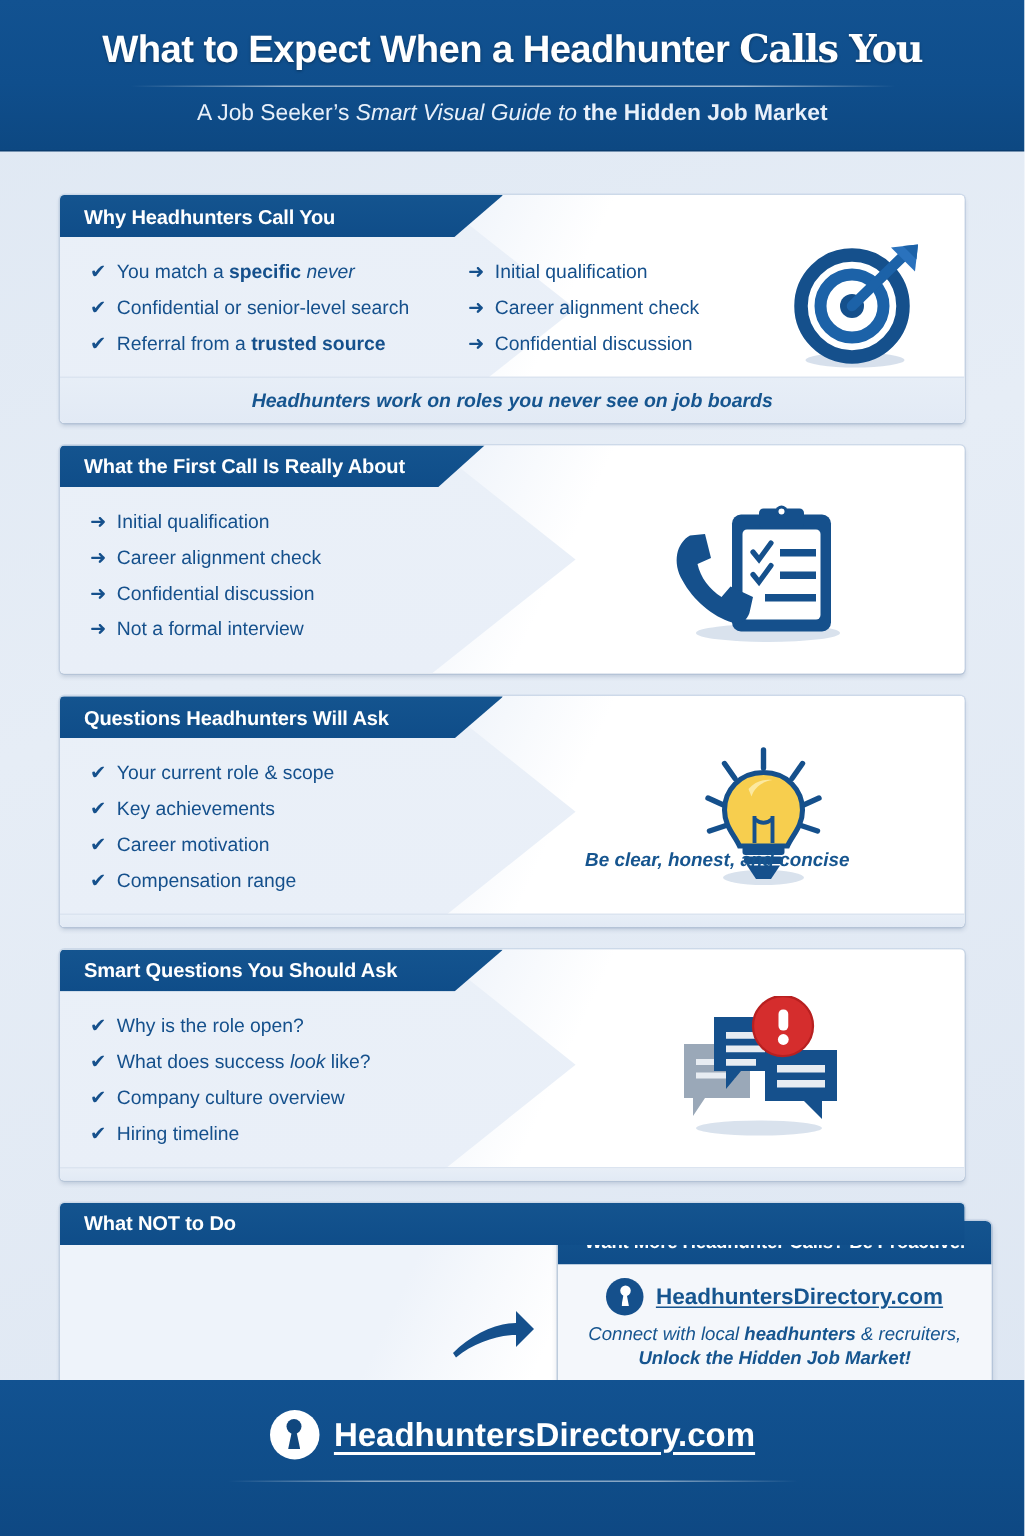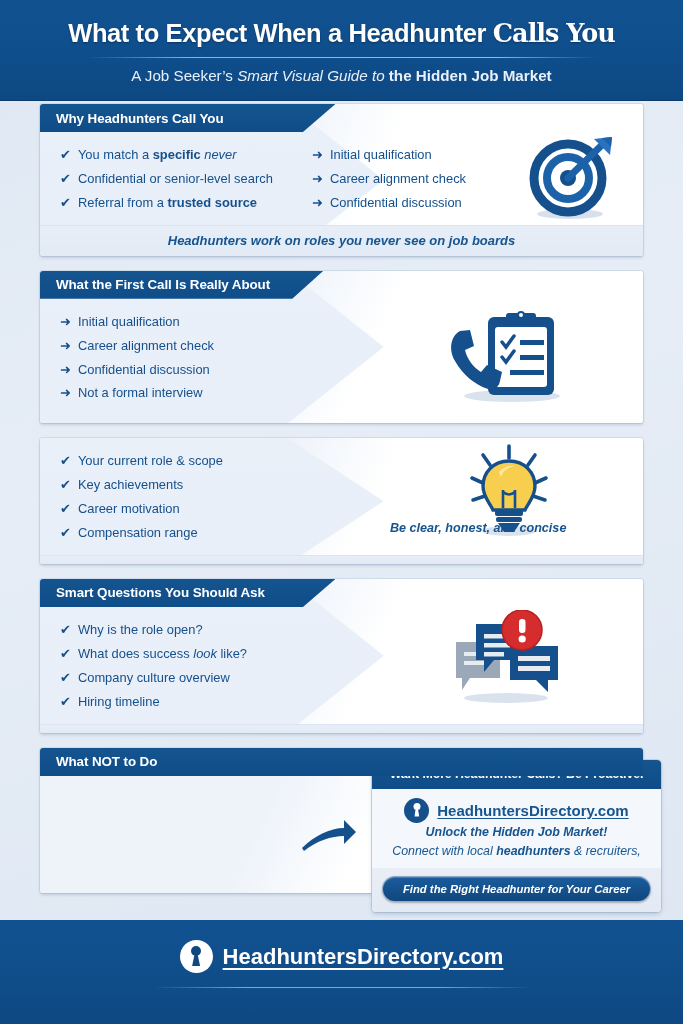--- a/index.html
+++ b/index.html
@@ -42,21 +42,21 @@
   .hero-sub {
     margin-top: 9px;
     color: #e8f0fa;
     font-size: 15.2px;
     white-space: nowrap;
   }
   .hero-sub i { font-style: italic; }
   .hero-sub b { font-weight: bold; }
 
   
-  .stack { padding: 4px 40px 0 40px; }
+  .stack { padding: 4px 40px 0 40px; margin-top: 26px; }
   .card {
     position: relative;
     background: #ffffff;
     border-radius: 3px;
     box-shadow: 0 2px 3px rgba(30,60,100,.17), 0 0 0 1px rgba(190,205,225,.55);
     margin-bottom: 15px;
     overflow: hidden;
   }
   .card-bg {
     position: absolute; inset: 0;
@@ -315,20 +315,23 @@
           <path d="M16 22 c-9 5 -12 18 -5 30 c7 13 20 24 33 28 c6 2 11 -2 12 -8 l2 -9 -15 -7 -6 7 c-8 -5 -14 -13 -16 -22 l9 -4 -4 -16 Z" fill="#15508c"></path>
         </svg>
       </div>
     </div>
     <div style="height:8px;position:relative;z-index:2"></div>
   </div>
 
   <div class="card">
     <div class="card-bg"></div>
     <div class="chevron"></div>
+    <div class="bar wide">
+      <span>Questions Headhunters Will Ask</span>
+    </div>
     <div class="body-row">
       <div class="col" style="width:330px">
         <div class="bullet">
           <span class="gl">✔</span>
           <span>Your current role &amp; scope</span>
         </div>
         <div class="bullet">
           <span class="gl">✔</span>
           <span>Key achievements</span>
         </div>
@@ -355,21 +358,21 @@
           </g>
           <path d="M54 19 c-16 0 -26 12 -26 25 c0 11 7 17 10 24 l32 0 c3 -7 10 -13 10 -24 c0 -13 -10 -25 -26 -25 Z" fill="#f7ce4e" stroke="#15508c" stroke-width="3.4"></path>
           <path d="M44 30 c4 -5 11 -7 16 -6 c-7 1 -12 5 -14 11 Z" fill="#fce9a0"></path>
           <path d="M48 48 v18 M60 48 v18" stroke="#15508c" stroke-width="2.6"></path>
           <path d="M48 50 q6 5 12 0" stroke="#15508c" stroke-width="2.6" fill="none"></path>
           <rect x="40" y="68" width="28" height="6" rx="2" fill="#15508c"></rect>
           <rect x="41" y="75" width="26" height="5" rx="2" fill="#15508c"></rect>
           <path d="M43 81 h22 l-6 9 h-10 Z" fill="#15508c"></path>
         </svg>
       </div>
-      <div class="sidenote" style="left:350px;bottom:20px">Be clear, honest, and concise</div>
+      <div class="sidenote" style="left:350px;bottom:29px">Be clear, honest, and concise</div>
     </div>
     <div class="note" style="height:9px;padding:0"></div>
   </div>
 
   <div class="card">
     <div class="card-bg"></div>
     <div class="chevron"></div>
     <div class="bar wide">
       <span>Smart Questions You Should Ask</span>
     </div>
@@ -443,24 +446,24 @@
         <svg class="bigarrow" width="58" height="40" viewBox="0 0 58 40">
           <path d="M2 34 C14 22 30 14 44 14 L44 6 L56 18 L44 30 L44 22 C32 22 16 27 4 37 Z" fill="#15508c"></path>
         </svg>
         <div class="cta">
           <div class="cta-bar">Want More Headhunter Calls? Be Proactive.</div>
           <div class="cta-body">
             <div class="cta-brand">
               <span class="keyhole"></span>
               <a class="cta-link" href="#">HeadhuntersDirectory.com</a>
             </div>
-            <div class="cta-line" style="margin-top:2px"><b>Unlock the Hidden Job Market!</b></div>
             <div class="cta-line">
               <span>Connect with local </span><b>headhunters</b><span> &amp; recruiters,</span>
             </div>
+            <div class="cta-line" style="margin-top:2px"><b>Unlock the Hidden Job Market!</b></div>
           </div>
           <div class="cta-btn-wrap">
             <span class="cta-btn">Find the Right Headhunter for Your Career</span>
           </div>
         </div>
       </div>
     </div>
   </div>
 </div>
 

